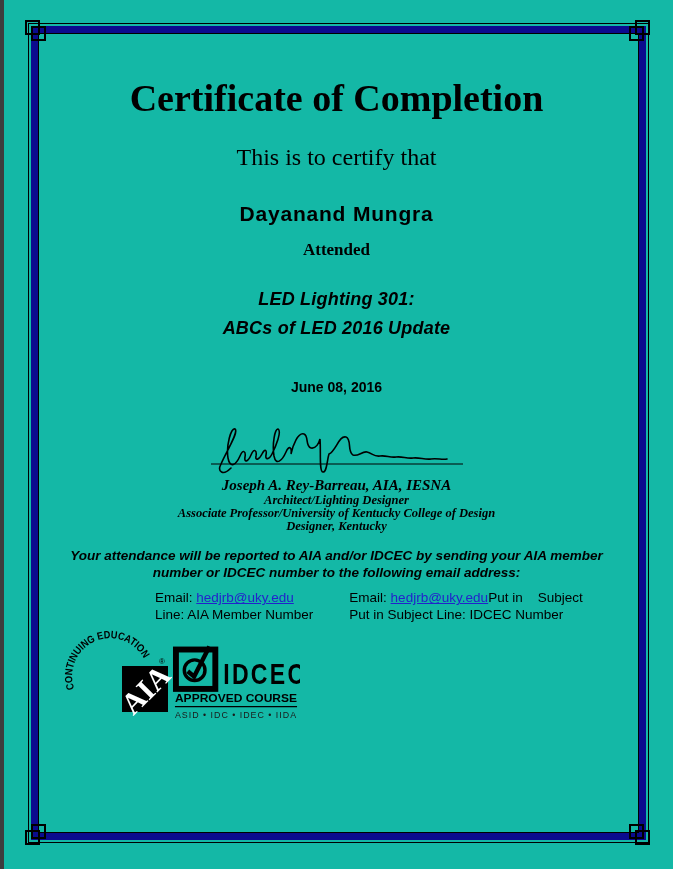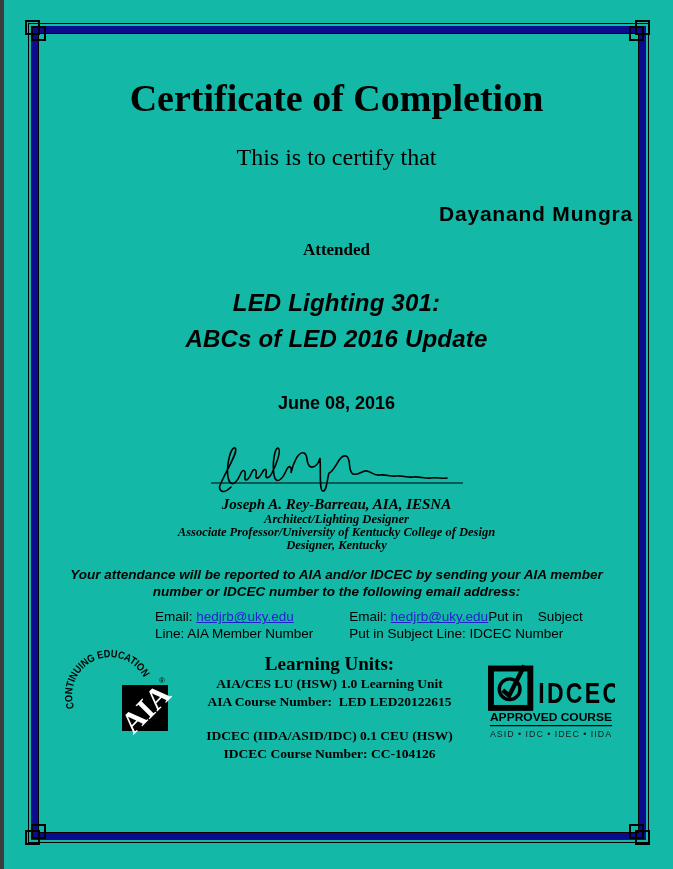--- a/index.html
+++ b/index.html
@@ -12,26 +12,26 @@
          border:7px solid #0b0b8e;outline:1px solid #000;outline-offset:2px;
          box-shadow:inset 0 0 0 1px #000;}
   .knot{position:absolute;width:15px;height:15px;box-sizing:border-box;
         border:2px solid #000;background:transparent;}
 
   
   .content{position:absolute;left:40px;top:37px;width:593px;text-align:center;}
   .serif{font-family:"Liberation Serif","DejaVu Serif",serif;}
   .cert-title{font-size:38px;font-weight:bold;margin-top:42px;line-height:1.05;}
   .certify{font-size:24px;font-weight:normal;margin-top:25px;}
-  .recipient{font-size:21px;font-weight:bold;letter-spacing:.8px;margin-top:31px;text-align:right;}
+  .recipient{font-size:21px;font-weight:bold;letter-spacing:.8px;margin-top:31px;}
   .attended{font-size:17px;font-weight:bold;margin-top:14px;}
-  .course{font-size:24px;font-weight:bold;font-style:italic;letter-spacing:.2px;}
+  .course{font-size:18px;font-weight:bold;font-style:italic;letter-spacing:.2px;}
   .course.l1{margin-top:29px;}
   .course.l2{margin-top:8px;}
-  .date{font-size:18px;font-weight:bold;margin-top:40px;}
+  .date{font-size:14px;font-weight:bold;margin-top:40px;}
 
   .sig-block{margin-top:31px;}
   .sig-svg{display:block;margin:0 auto;}
   .signer-name{font-size:15px;font-weight:bold;font-style:italic;margin-top:1px;}
   .signer-title{font-size:12.5px;font-weight:bold;font-style:italic;line-height:1.06;}
 
   .instr-heading{font-size:13.5px;font-weight:bold;margin-top:40px;}
   .instr-note{font-size:13.5px;font-weight:bold;font-style:italic;margin-top:14px;line-height:1.25;}
 
   .email-row{display:flex;justify-content:flex-start;gap:36px;padding-left:115px;
@@ -121,28 +121,20 @@
           <path id="aiaArc" d="M10.3,61 A38,38 0 0 1 80.4,31.9" fill="none"></path>
         </defs>
         <text font-family="Liberation Sans, sans-serif" font-size="10.5" font-weight="bold" fill="#000">
           <textPath href="#aiaArc" textLength="114" lengthAdjust="spacingAndGlyphs">CONTINUING EDUCATION</textPath>
         </text>
         <rect x="58" y="38" width="46" height="46" fill="#000"></rect>
         <text x="95" y="36" font-size="8" fill="#000" font-family="Liberation Sans, sans-serif">®</text>
         <text x="81" y="72" transform="rotate(-45 81 61)" text-anchor="middle" font-family="Liberation Serif, serif" font-weight="bold" font-size="30" fill="#fff">AIA</text>
       </svg>
 
-      <div class="lu serif">
-        <div class="lu-heading">Learning Units:</div>
-        <div class="lu-line">AIA/CES LU (HSW) 1.0 Learning Unit</div>
-        <div class="lu-line">AIA Course Number:  LED LED20122615</div>
-        <div class="lu-gap"></div>
-        <div class="lu-line">IDCEC (IIDA/ASID/IDC) 0.1 CEU (HSW)</div>
-        <div class="lu-line">IDCEC Course Number: CC-104126</div>
-      </div>
 
       <svg class="idcec-svg" width="128" height="78" viewBox="0 0 130 78">
         <rect x="4" y="5" width="40" height="40" fill="none" stroke="#000" stroke-width="6"></rect>
         <circle cx="23" cy="26" r="10.5" fill="none" stroke="#000" stroke-width="3.5"></circle>
         <path d="M16,27 L22.5,32.5 L38,2" fill="none" stroke="#000" stroke-width="4.5"></path>
         <text transform="translate(52,40) scale(0.78,1)" font-family="Liberation Sans, sans-serif" font-weight="bold" font-size="30" letter-spacing="3" fill="#000">IDCEC</text>
         <text x="3" y="58" font-family="Liberation Sans, sans-serif" font-weight="bold" font-size="10.5" textLength="124" lengthAdjust="spacingAndGlyphs" fill="#000">APPROVED COURSE</text>
         <line x1="3" y1="63" x2="127" y2="63" stroke="#000" stroke-width="1.3"></line>
         <text x="3" y="75" font-family="Liberation Sans, sans-serif" font-size="9" letter-spacing="1" textLength="124" lengthAdjust="spacingAndGlyphs" fill="#1a1a1a">ASID • IDC • IDEC • IIDA</text>
       </svg>

